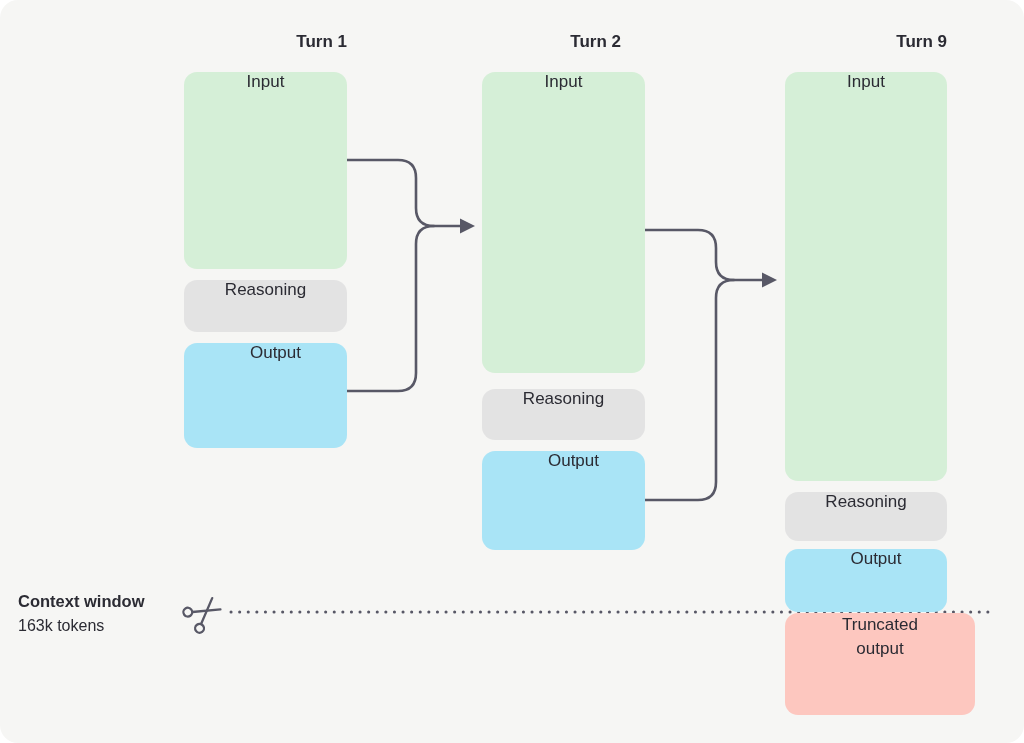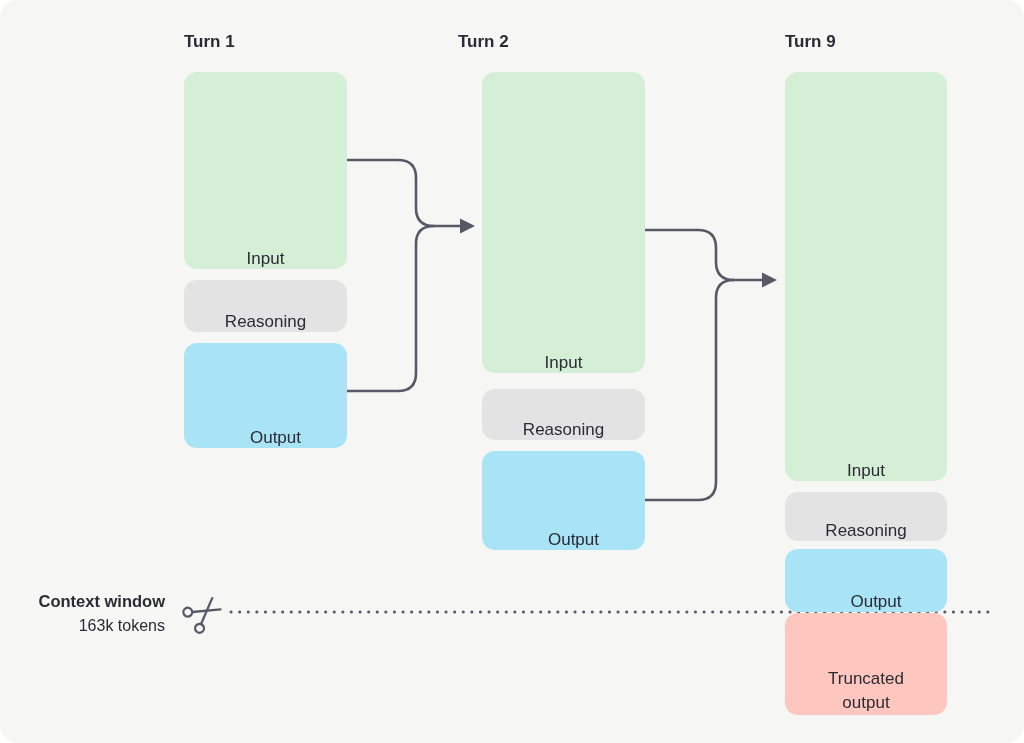--- a/index.html
+++ b/index.html
@@ -11,35 +11,35 @@
     background: var(--background, #f6f6f4);
     border-radius: 18px;
     overflow: hidden;
   }
   .overlay { position: absolute; inset: 0; z-index: 0; }
 
   .col-header {
     position: absolute;
     top: 32px;
     width: 163px;
-    text-align: left;
+    text-align: right;
     font-size: 17px;
     font-weight: 700;
     color: var(--text, #2b2b33);
     z-index: 2;
   }
   .h1 { left: 184px; }
   .h2 { left: 458px; }
   .h3 { left: 785px; width: 162px; }
 
   .box {
     position: absolute;
     border-radius: 13px;
     display: flex;
-    align-items: flex-end;
+    align-items: flex-start;
     justify-content: center;
     font-size: 17px;
     color: var(--text, #2b2b33);
     z-index: 1;
     text-align: center;
   }
   .box.input     { background: var(--input, #d5efd7); }
   .box.reasoning { background: var(--reasoning, #e3e3e3); }
   .box.output    { background: var(--output, #a9e4f6); padding-left: 20px; }
   .box.truncated { background: var(--truncated, #fdc7bf); }
@@ -49,28 +49,28 @@
   .t1-reasoning { left: 184px; top: 280px; width: 163px; height: 52px;  }
   .t1-output    { left: 184px; top: 343px; width: 163px; height: 105px; }
 
   .t2-input     { left: 482px; top: 72px;  width: 163px; height: 301px; }
   .t2-reasoning { left: 482px; top: 389px; width: 163px; height: 51px;  }
   .t2-output    { left: 482px; top: 451px; width: 163px; height: 99px;  }
 
   .t3-input     { left: 785px; top: 72px;  width: 162px; height: 409px; }
   .t3-reasoning { left: 785px; top: 492px; width: 162px; height: 49px;  }
   .t3-output    { left: 785px; top: 549px; width: 162px; height: 63px;  }
-  .t3-truncated { left: 785px; top: 613px; width: 162px; height: 102px; }
+  .t3-truncated { left: 785px; top: 613px; width: 190px; height: 102px; }
 
   .ctx-label {
     position: absolute;
     left: 18px;
     top: 592px;
     width: 147px;
-    text-align: right;
+    text-align: left;
     color: var(--text, #2b2b33);
     z-index: 2;
   }
   .ctx-title { font-weight: 700; font-size: 16.5px; }
   .ctx-sub   { font-size: 16px; margin-top: 6px; }
 
   
   .flow {
     stroke: var(--arrow, #5b5b6a);
     fill: none;

